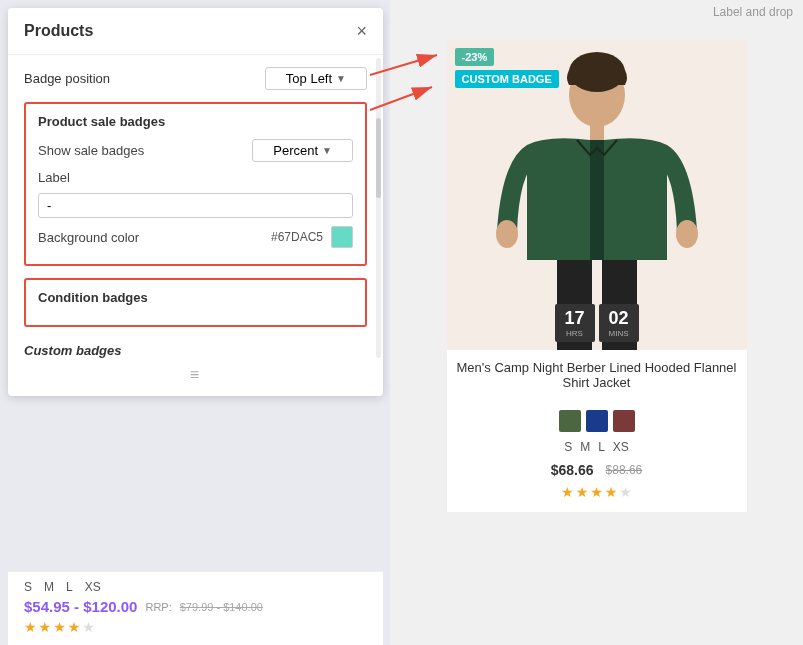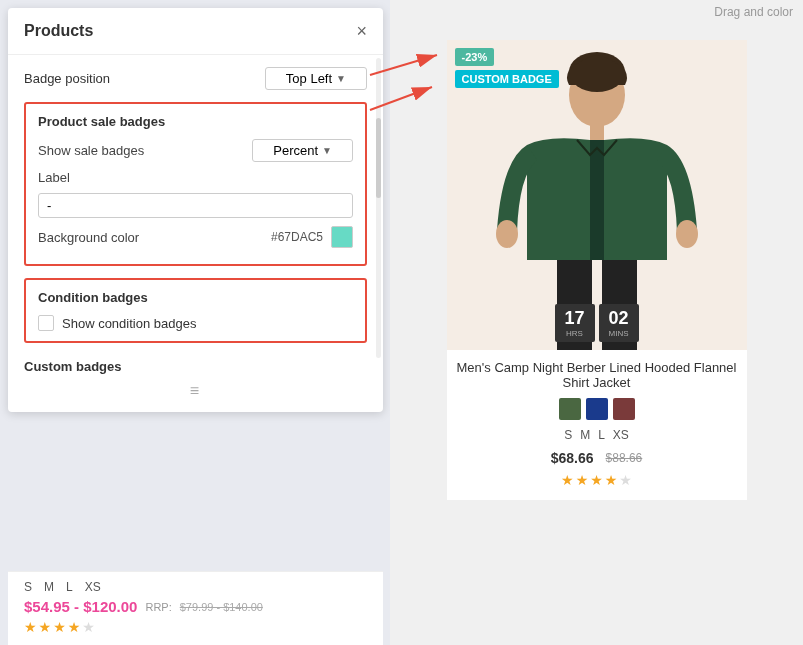--- a/index.html
+++ b/index.html
@@ -107,21 +107,21 @@
       color: #aaa;
     }
 
     .product-info {
       padding: 10px;
     }
 
     .product-title {
       font-size: 13px;
       text-align: center;
-      margin-bottom: 8px;
+      margin-bottom: 20px;
       color: #333;
     }
 
     .color-swatches {
       display: flex;
       justify-content: center;
       gap: 5px;
       margin-bottom: 8px;
     }
 
@@ -327,20 +327,21 @@
       display: inline-block;
     }
 
     .checkbox-label {
       font-size: 13px;
       color: #333;
     }
 
     .custom-badges-section {
       margin-top: 16px;
+      font-style: italic;
     }
 
     .custom-badges-title {
       font-size: 13px;
       font-weight: 700;
       color: #333;
       margin-bottom: 8px;
     }
 
     .drag-handle {
@@ -362,21 +363,21 @@
     .bottom-price-row {
       display: flex;
       align-items: center;
       gap: 8px;
       margin-bottom: 4px;
     }
 
     .bottom-price-main {
       font-size: 15px;
       font-weight: bold;
-      color: #ec4899;
+      color: #8b5cf6;
     }
 
     .bottom-price-rrp {
       font-size: 11px;
       color: #999;
     }
 
     .bottom-price-old {
       font-size: 11px;
       color: #aaa;
@@ -459,24 +460,20 @@
         <span class="color-label">Background color</span>
         <div class="color-right">
           <span class="color-hex">#67DAC5</span>
           <div class="color-swatch-box" style="background:#67DAC5;"></div>
         </div>
       </div>
     </div>
 
     <div class="section-box">
       <div class="section-box-title">Condition badges</div>
-      <div class="checkbox-row">
-        <div class="checkbox-box"></div>
-        <span class="checkbox-label">Show condition badges</span>
-      </div>
     </div>
 
     <div class="custom-badges-section">
       <div class="custom-badges-title">Custom badges</div>
       <div class="drag-handle">≡</div>
     </div>
 
   </div>
 
   <div class="scrollbar">
@@ -499,21 +496,21 @@
   <div class="bottom-stars">
     <span class="star">★</span>
     <span class="star">★</span>
     <span class="star">★</span>
     <span class="star">★</span>
     <span class="star empty">★</span>
   </div>
 </div>
 
 <div class="main-content">
-  <span class="drag-drop-text">Drag and color</span>
+  <span class="drag-drop-text">Label and drop</span>
 
   <div class="product-card">
     <div class="product-image-area">
       
       <svg viewBox="0 0 300 320" width="300" height="320" xmlns="http://www.w3.org/2000/svg">
         <rect width="300" height="320" fill="#f0e0d0"></rect>
 
         <rect x="0" y="0" width="300" height="320" fill="#f5ede5"></rect>
 
         <ellipse cx="150" cy="55" rx="28" ry="32" fill="#d4a882"></ellipse>

